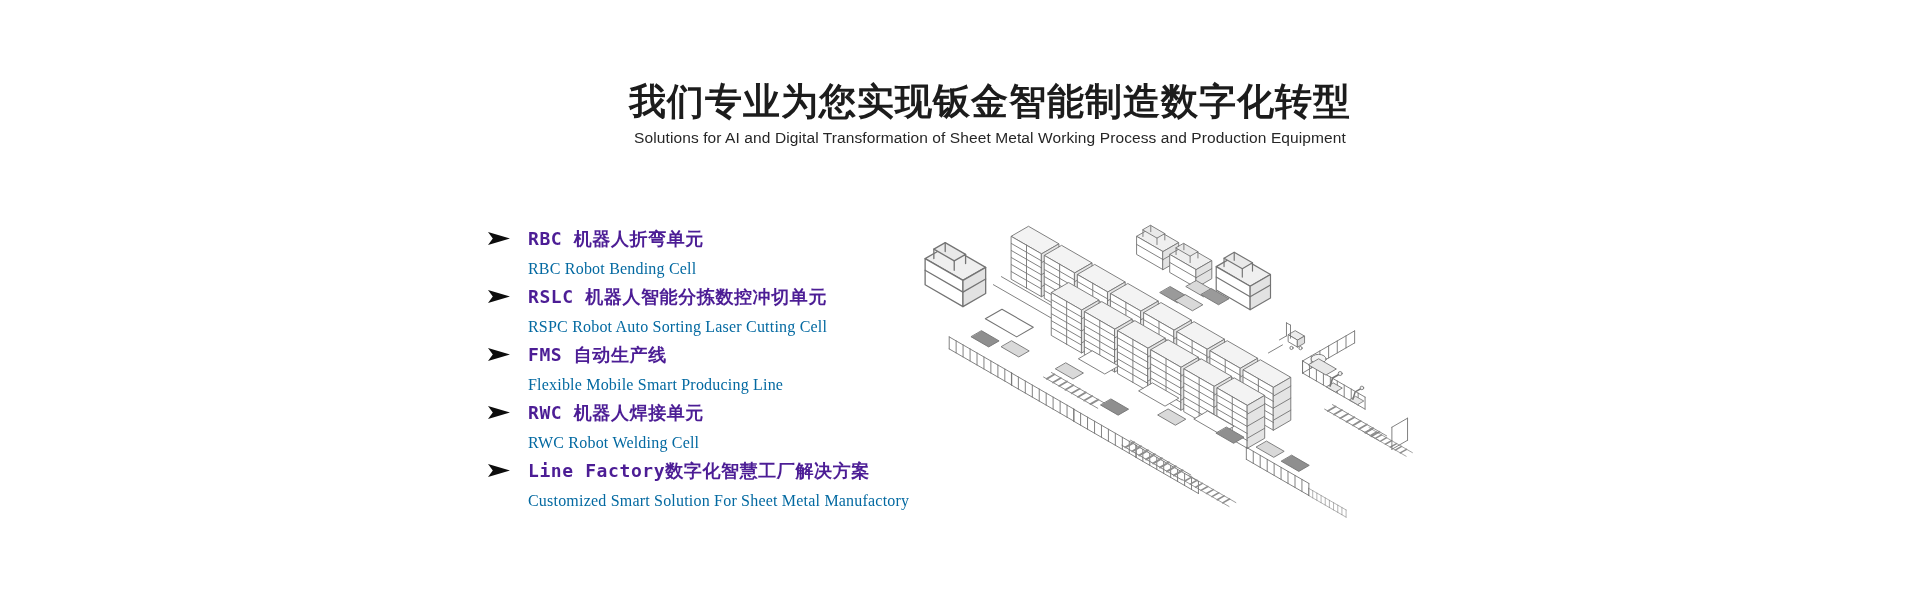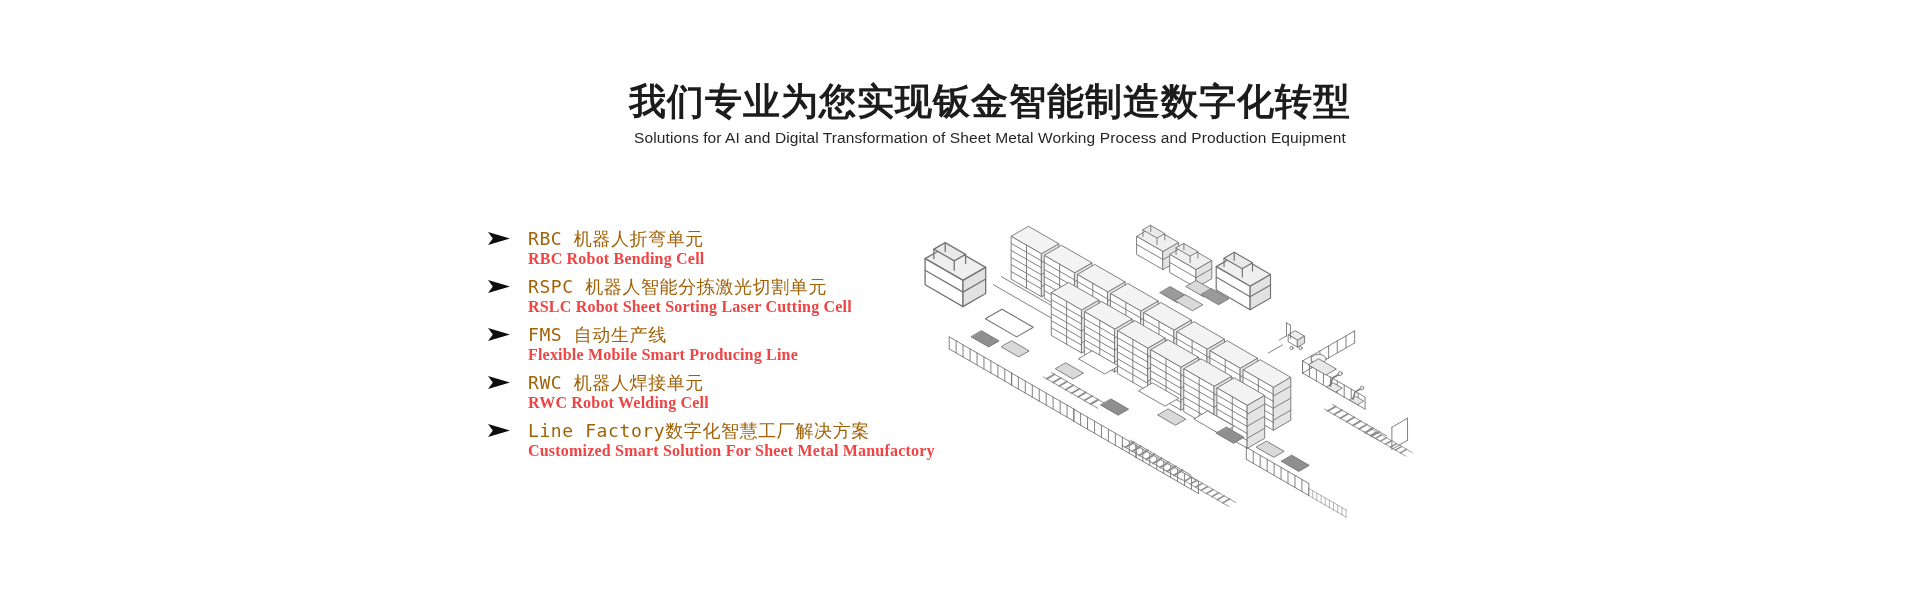--- a/index.html
+++ b/index.html
@@ -20,27 +20,27 @@
     margin:7px 0 12px 0;font-size:15.5px;color:#262626;letter-spacing:.1px;
     line-height:17px;font-family:"Liberation Sans","DejaVu Sans",sans-serif;
   }
 
   
   .product-list{position:absolute;left:488px;top:229px;margin:0;padding:0;list-style:none;width:470px;}
   .product-list li{position:relative;padding-left:40px;margin-bottom:9px;}
   .bullet{position:absolute;left:0;top:2px;width:22px;height:15px;display:block;}
   .bullet svg{display:block;width:22px;height:15px;}
   .cn{
-    font-size:18px;line-height:19px;color:#a16207;font-weight:400;letter-spacing:.6px;
+    font-size:18px;line-height:19px;color:#4c1d95;font-weight:700;letter-spacing:.6px;
     font-family:"DejaVu Sans Mono","Liberation Mono","DejaVu Sans",sans-serif;
     white-space:nowrap;
   }
   .en{
-    margin-top:2px;font-size:16px;line-height:18px;color:#ef4444;letter-spacing:.2px;
-    font-family:"Liberation Serif","DejaVu Serif",serif;white-space:nowrap;font-weight:bold;
+    margin-top:12px;font-size:16px;line-height:18px;color:#0369a1;letter-spacing:.2px;
+    font-family:"Liberation Serif","DejaVu Serif",serif;white-space:nowrap;
   }
 
   
   .factory{position:absolute;left:893px;top:206px;width:532px;height:322px;}
 </style>
 </head>
 <body>
 
 <div class="stage">
 
@@ -58,22 +58,22 @@
       </span>
       <div class="cn">RBC 机器人折弯单元</div>
       <div class="en">RBC Robot Bending Cell</div>
     </li>
     <li>
       <span class="bullet">
         <svg viewBox="0 0 22 15">
             <path d="M0 1 L22 7.5 L0 14 L4.8 7.5 Z" fill="#0d0d0d"></path>
           </svg>
       </span>
-      <div class="cn">RSPC 机器人智能分拣激光切割单元</div>
-      <div class="en">RSLC Robot Sheet Sorting Laser Cutting Cell</div>
+      <div class="cn">RSLC 机器人智能分拣数控冲切单元</div>
+      <div class="en">RSPC Robot Auto Sorting Laser Cutting Cell</div>
     </li>
     <li>
       <span class="bullet">
         <svg viewBox="0 0 22 15">
             <path d="M0 1 L22 7.5 L0 14 L4.8 7.5 Z" fill="#0d0d0d"></path>
           </svg>
       </span>
       <div class="cn">FMS 自动生产线</div>
       <div class="en">Flexible Mobile Smart Producing Line</div>
     </li>

